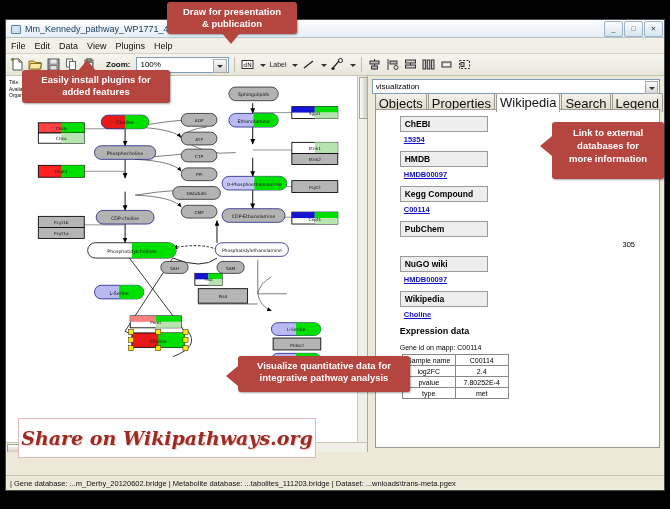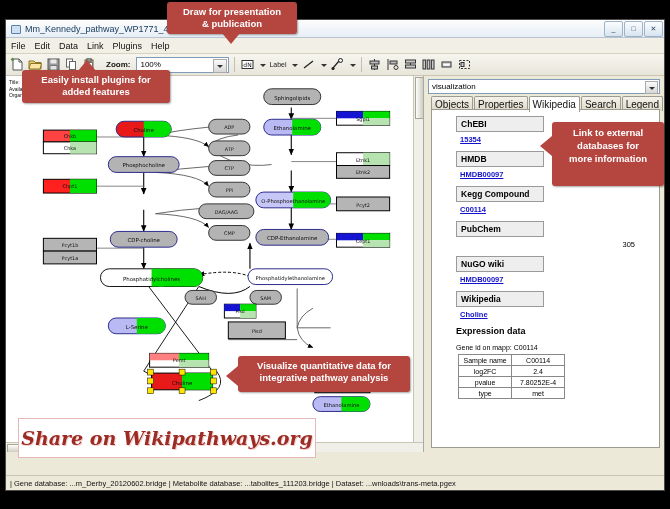--- a/index.html
+++ b/index.html
@@ -34,21 +34,21 @@
   .split{display:flex;height:376px;}
   .canvaswrap{width:424px;position:relative;background:#fff;border-right:1px solid #a9a9a9;overflow:hidden;}
   .canvas{position:absolute;inset:0;}
   .infotxt{position:absolute;left:3px;top:3px;font-size:5px;line-height:6.5px;color:#111;}
 
   
   .rpanel{flex:1;background:#ece9d8;position:relative;display:flex;flex-direction:column;}
   .vissel{margin:3px 4px 2px 4px;height:13px;border:1px solid #7f9db9;background:#fff;font-size:8px;display:flex;align-items:center;padding-left:3px;position:relative;}
   .vissel .arr{position:absolute;right:1px;top:1px;width:11px;height:11px;background:linear-gradient(#fafafa,#d7d7d7);border:1px solid #aaa;}
   .vissel .arr:after{content:"";position:absolute;left:2.5px;top:4.5px;border-left:3px solid transparent;border-right:3px solid transparent;border-top:3px solid #333;}
-  .tabrow{display:flex;align-items:flex-start;margin-left:7px;height:13px;font-size:10px;}
+  .tabrow{display:flex;align-items:center;margin-left:7px;height:13px;font-size:13px;}
   .tab{border:1px solid #9b9b8f;border-bottom:none;background:linear-gradient(#f4f2ea,#ddd9c9);padding:1.5px 3px 1px 3px;margin-right:1px;border-radius:2px 2px 0 0;color:#111;}
   .tab.sel{background:#fff;padding-bottom:2px;position:relative;z-index:3;}
   .tabbody{flex:1;margin:0 4px 4px 7px;background:#fff;border:1px solid #9b9b8f;overflow:hidden;position:relative;}
   .bp{padding:6px 24px;font-size:8px;color:#000;}
   .bhead{border:1px solid #9a9a9a;background:#eeeeee;font-weight:bold;font-size:8.5px;padding:2px 4px;display:inline-block;min-width:78px;margin-bottom:3px;}
   .blink{color:#1111cc;text-decoration:underline;font-size:7.5px;font-weight:bold;display:block;margin:0 0 7px 4px;}
   .bplain{font-size:7.5px;display:block;margin:0 0 7px 4px;text-align:right;}
   .exph{font-weight:bold;font-size:9px;margin:4px 0 8px 0;}
   .gidm{font-size:7px;margin-bottom:3px;}
   table.exp{border-collapse:collapse;font-size:7px;margin-left:2px;}
@@ -83,21 +83,21 @@
       <span class="tb-btn">_</span>
       <span class="tb-btn">□</span>
       <span class="tb-btn">✕</span>
     </span>
   </div>
 
   <div class="menubar">
     <span>File</span>
     <span>Edit</span>
     <span>Data</span>
-    <span>Link</span>
+    <span>View</span>
     <span>Plugins</span>
     <span>Help</span>
   </div>
 
   <div class="toolbar">
     <span class="ticon">
       <svg width="15" height="15" viewBox="0 0 15 15">
           <path d="M3 2h6l3 3v8H3z" fill="#fff" stroke="#555"></path>
           <path d="M9 2v3h3" fill="none" stroke="#555"></path>
           <path d="M2 1l2 2M1 2l2 2" stroke="#5a8a3c" stroke-width="1.2"></path>
@@ -563,21 +563,21 @@
   <span>&amp; publication</span>
 </div>
 <div class="arrow-d" style="left:222px;top:33px;"></div>
 
 <div class="callout" style="left:22px;top:70px;width:148px;height:33px;font-size:9.5px;">
   <span>Easily install plugins for</span><br>
   <span>added features</span>
 </div>
 <div class="arrow-u" style="left:78px;top:60px;"></div>
 
-<div class="callout" style="left:552px;top:122px;width:112px;height:64px;font-size:9.5px;line-height:13px;">
+<div class="callout" style="left:552px;top:122px;width:112px;height:57px;font-size:9.5px;line-height:13px;">
   <span>Link  to external</span><br>
   <span>databases  for</span><br>
   <span>more information</span>
 </div>
 <div class="arrow-l" style="left:540px;top:136px;"></div>
 
 <div class="callout" style="left:238px;top:356px;width:172px;height:36px;font-size:9.5px;">
   <span>Visualize quantitative data  for</span><br>
   <span>integrative pathway analysis</span>
 </div>

